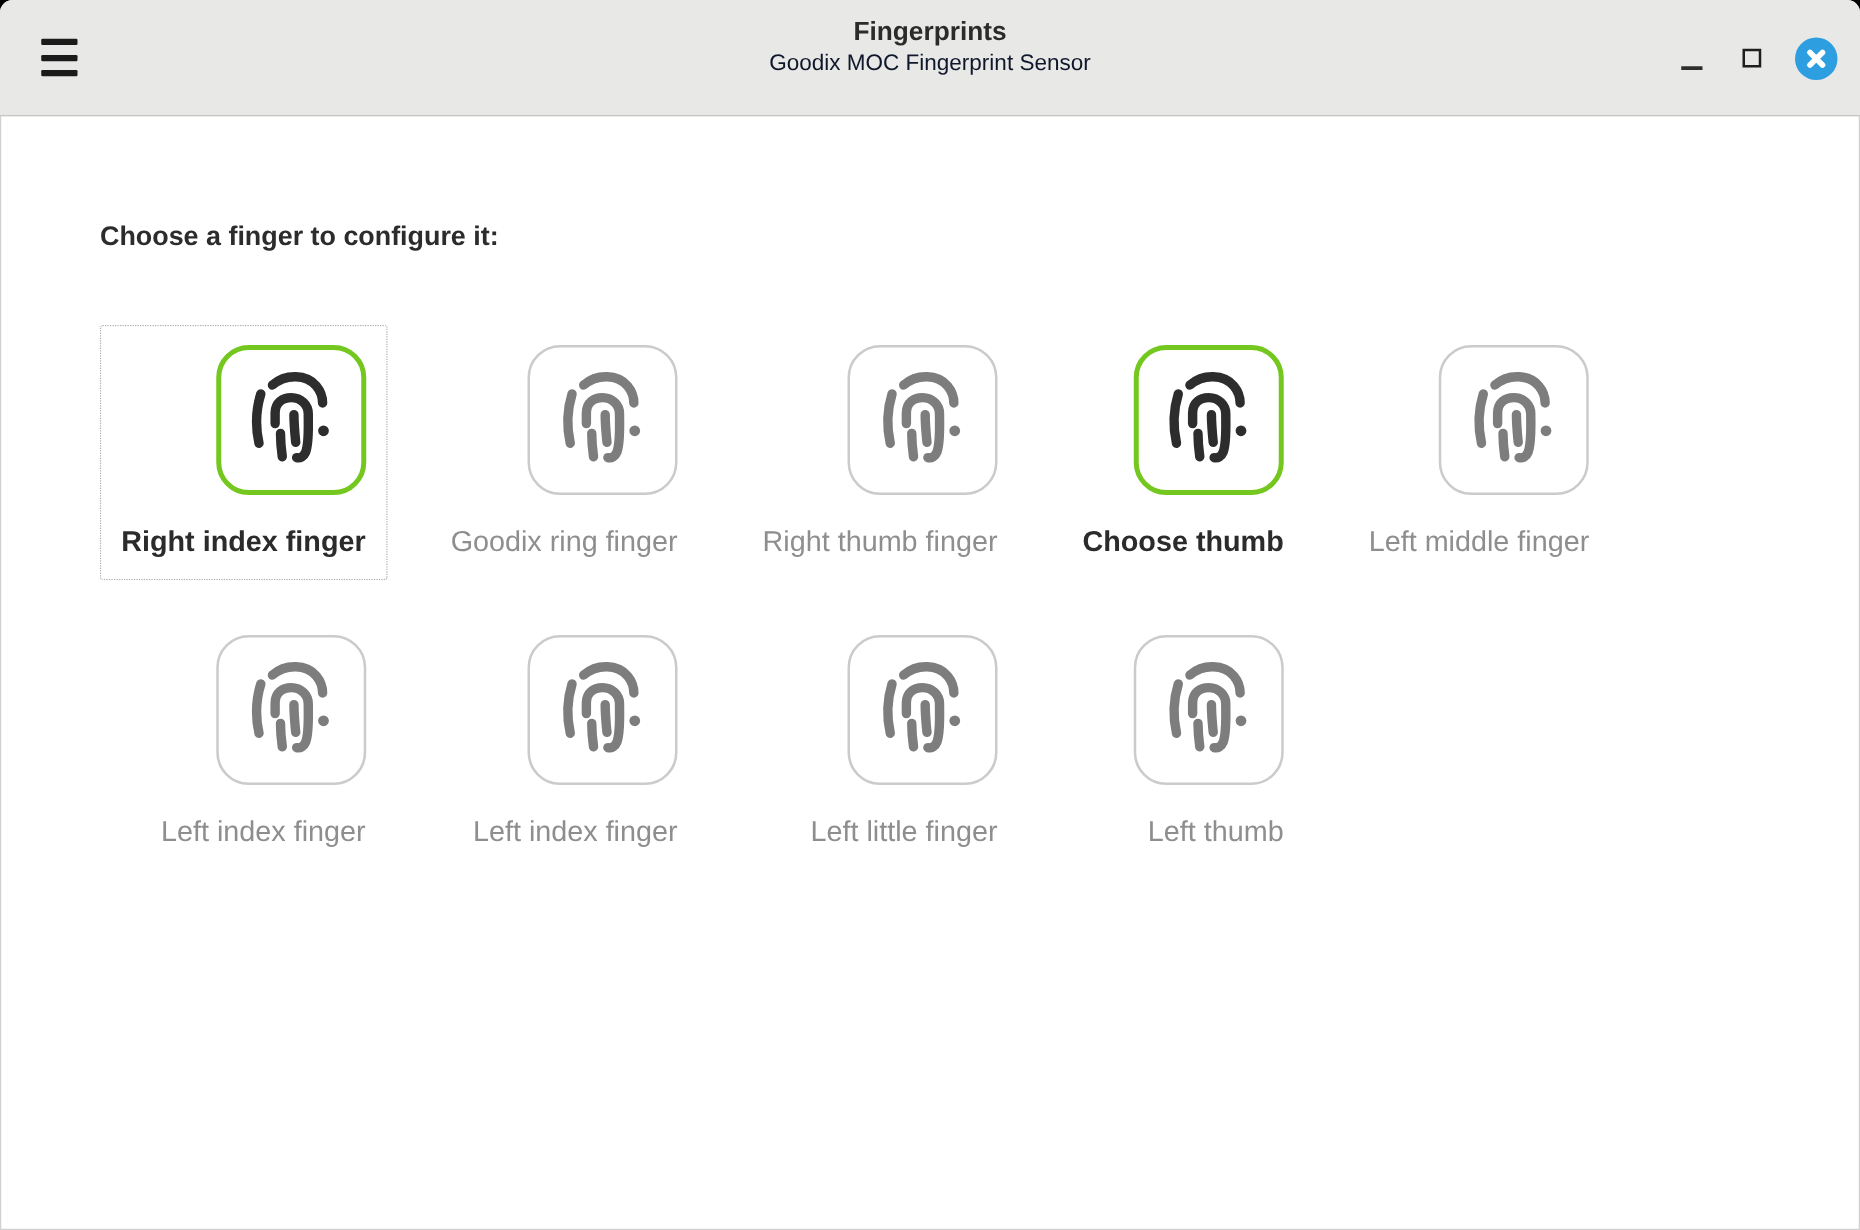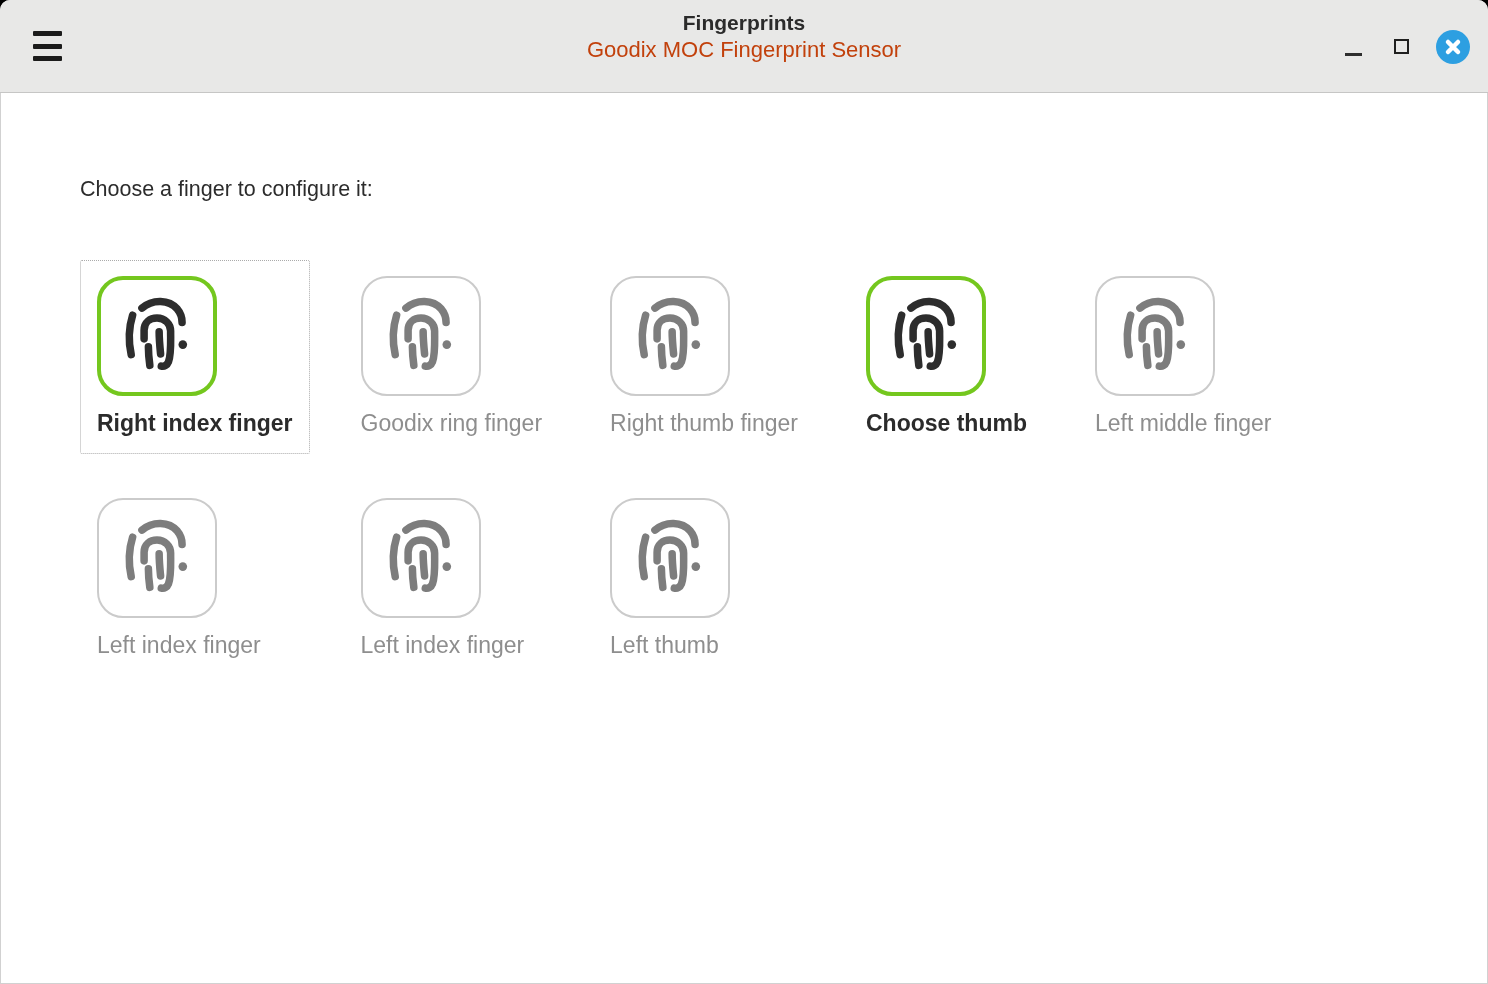--- a/index.html
+++ b/index.html
@@ -31,50 +31,50 @@
     background:none;border:none;padding:0;cursor:pointer;
     display:flex;flex-direction:column;justify-content:space-between;
   }
   .menu-btn .bar{display:block;width:29px;height:5px;background:#1b1b1b;border-radius:1px;}
   .title-block{
     position:absolute;left:0;right:0;top:0;height:75px;
     display:flex;flex-direction:column;align-items:center;justify-content:center;
     pointer-events:none;
   }
   .win-title{font-size:21px;font-weight:bold;color:#2b2b2b;line-height:1.25;}
-  .win-subtitle{font-size:22px;font-weight:normal;color:#c2410c;line-height:1.3;}
+  .win-subtitle{font-size:18px;font-weight:normal;color:#0f172a;line-height:1.3;}
   .controls{
     position:absolute;right:18px;top:0;height:93px;
     display:flex;align-items:center;gap:22px;
   }
   .ctrl-btn{background:none;border:none;padding:0;cursor:pointer;
     display:flex;align-items:center;justify-content:center;width:26px;height:34px;}
   .min-glyph{display:block;width:17px;height:3px;background:#2e2e2e;margin-top:16px;}
   .max-glyph{display:block;width:15px;height:15px;border:2.5px solid #1f1f1f;box-sizing:border-box;background:transparent;}
   .close-btn{width:34px;height:34px;border-radius:50%;background:var(--close-blue,#2d9fe1);
     border:none;padding:0;cursor:pointer;display:flex;align-items:center;justify-content:center;}
   .close-btn svg{display:block;}
   
   main{padding:0 0 0 80px;}
   .heading{
     margin:84px 0 0 0;
-    font-size:21.5px;font-weight:normal;color:#2c2c2c;
+    font-size:21.5px;font-weight:bold;color:#2c2c2c;
   }
   .finger-grid{
     margin-top:58px;
     display:grid;
     grid-template-columns:repeat(5,auto);
     justify-content:start;
     column-gap:34px;
     row-gap:28px;
   }
   .tile{
     background:none;border:1px dotted transparent;border-radius:2px;
     padding:15px 16px;margin:0;cursor:pointer;
-    display:flex;flex-direction:column;align-items:flex-start;gap:14px;
+    display:flex;flex-direction:column;align-items:flex-end;gap:24px;
     font-family:inherit;
   }
   .tile.focused{border-color:#ababab;}
   .icon-box{
     width:120px;height:120px;box-sizing:border-box;
     background:#ffffff;border-radius:26px;
     border:2px solid #cbcbcb;
     display:flex;align-items:center;justify-content:center;
     color:#7d7d7d;
   }
@@ -220,19 +220,32 @@
     <span class="icon-box">
       <svg class="fp" viewBox="0 0 120 120" aria-hidden="true">
         <path d="M 26 31 C 21 47 20 68 24 86"></path>
         <path d="M 39 21 C 54 8 77 9 88 22 C 93 28 95 34 95 41"></path>
         <path d="M 42 64 L 42 52 C 42 41 50 35 60 35 C 71 35 79 43 79 53 C 79 70 80 86 76 96 C 74 101 70 103 66 102"></path>
         <path d="M 63 54 C 63 63 64 75 65 85"></path>
         <path d="M 48 75 C 48 84 49 94 50 101"></path>
         <circle cx="96" cy="72" r="6"></circle>
       </svg>
     </span>
+    <span class="tile-label">Left little finger</span>
+  </button>
+        <button class="tile">
+    <span class="icon-box">
+      <svg class="fp" viewBox="0 0 120 120" aria-hidden="true">
+        <path d="M 26 31 C 21 47 20 68 24 86"></path>
+        <path d="M 39 21 C 54 8 77 9 88 22 C 93 28 95 34 95 41"></path>
+        <path d="M 42 64 L 42 52 C 42 41 50 35 60 35 C 71 35 79 43 79 53 C 79 70 80 86 76 96 C 74 101 70 103 66 102"></path>
+        <path d="M 63 54 C 63 63 64 75 65 85"></path>
+        <path d="M 48 75 C 48 84 49 94 50 101"></path>
+        <circle cx="96" cy="72" r="6"></circle>
+      </svg>
+    </span>
     <span class="tile-label">Left thumb</span>
   </button>
       </div>
 
   </main>
 
 </div>
 
 </body></html>

